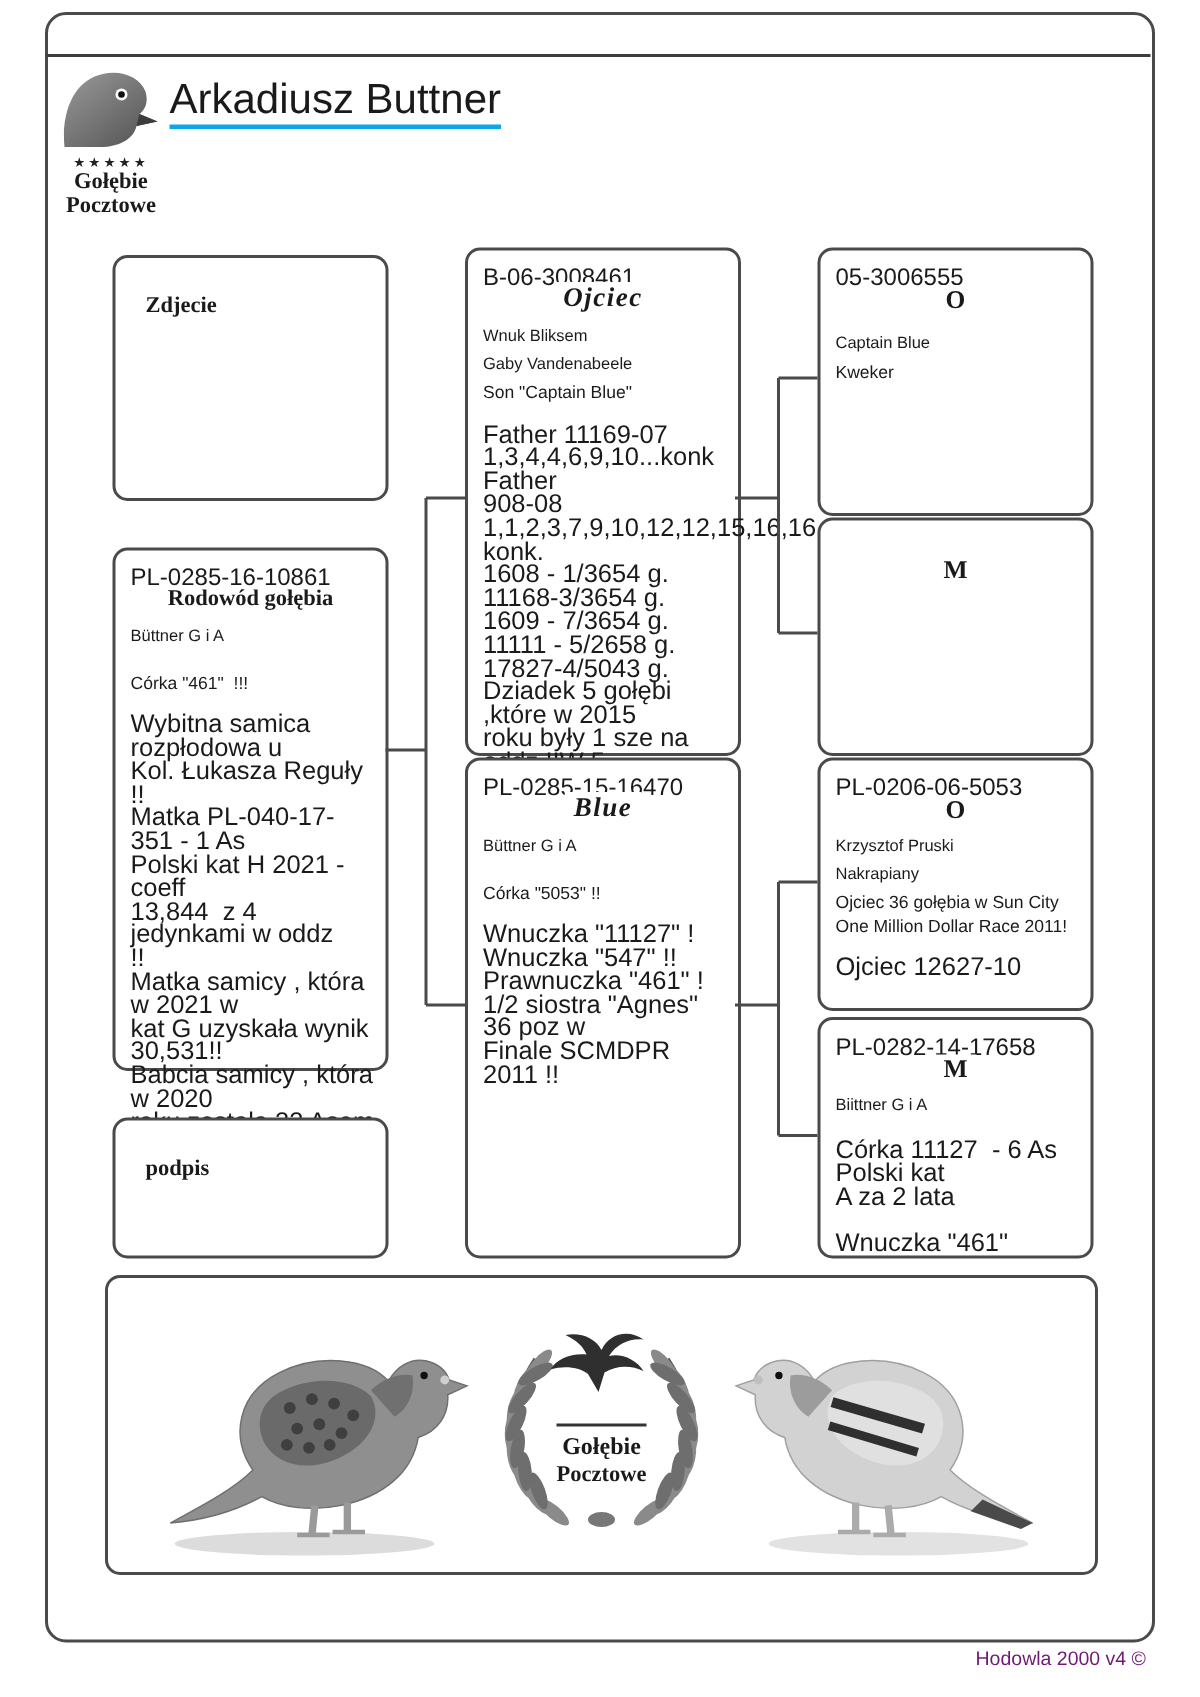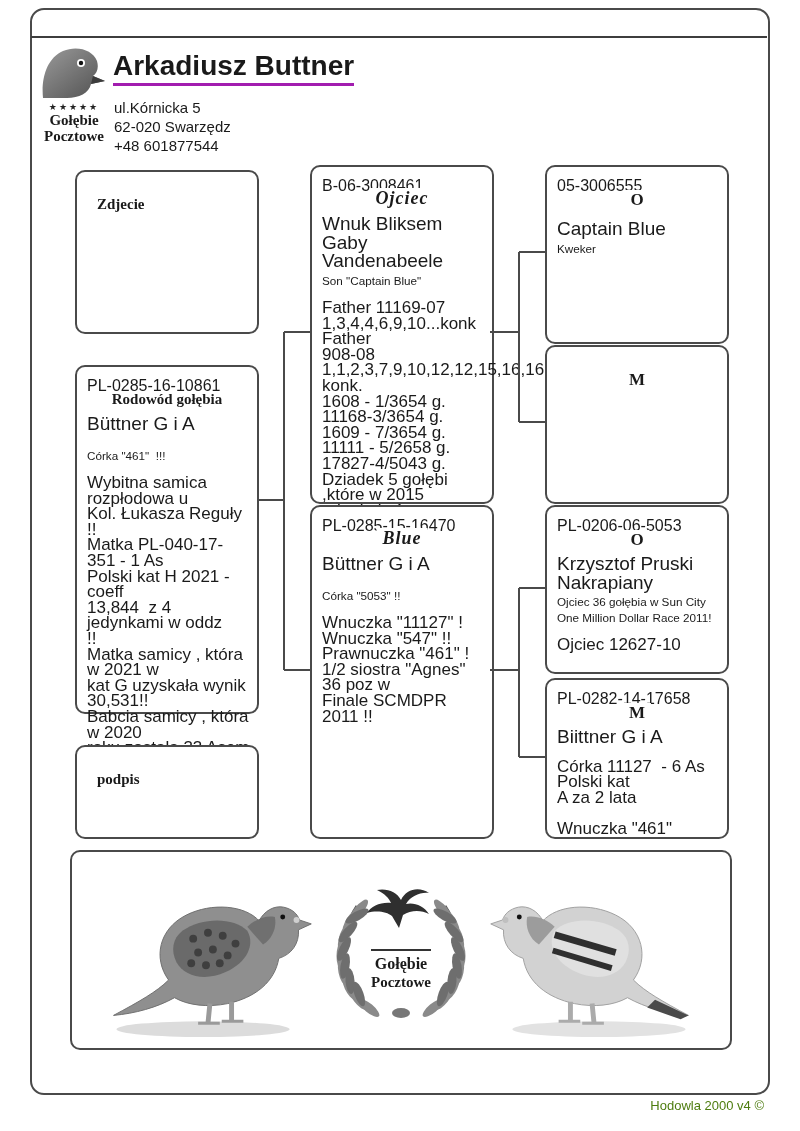--- a/index.html
+++ b/index.html
@@ -7,50 +7,50 @@
          font-family:"Liberation Sans",sans-serif;color:#1a1a1a;overflow:hidden;}
 
   .page-border{position:absolute;left:30px;top:8px;width:736px;height:1083px;
                border:2px solid #4a4a4a;border-radius:14px;}
   .top-rule{position:absolute;left:31px;top:36px;width:736px;height:0;border-top:2px solid #3d3d3d;}
 
   
   .logo{position:absolute;left:34px;top:46px;width:80px;text-align:center;line-height:1;}
   .logo .stars{font-size:9px;letter-spacing:2px;color:#222;margin-top:2px;}
   .logo .ltitle{font-family:"Liberation Serif",serif;font-weight:bold;font-size:15px;margin-top:1px;}
-  .brand-name{position:absolute;left:113px;top:50px;font-size:28px;font-weight:bold;
-              border-bottom:3px solid #a21caf;padding-bottom:1px;}
+  .brand-name{position:absolute;left:113px;top:50px;font-size:28px;font-weight:normal;
+              border-bottom:3px solid #0ea5e9;padding-bottom:1px;}
   .addr{position:absolute;left:114px;top:98px;font-size:15px;line-height:19px;}
 
   
   .pbox{position:absolute;border:2px solid #4a4a4a;border-radius:10px;background:#fff;}
   .inner{padding:10px 6px 0 10px;}
   .legend{position:absolute;top:-12px;left:50%;transform:translateX(-50%);
           background:#fff;padding:0 6px;font-family:"Liberation Serif",serif;
           font-weight:bold;font-size:15px;white-space:nowrap;margin-top:36px;}
   .legend.left-pos{left:14px;transform:none;}
   .legend.xl{font-size:18px;top:-15px;letter-spacing:1px;font-style:italic;}
   .legend.md{font-size:17px;top:-13px;}
 
   .ring{font-size:16px;margin-bottom:16px;}
-  .names{font-size:19px;line-height:18.5px;white-space:pre-wrap;margin-top:20px;}
+  .names{font-size:11px;line-height:18.5px;white-space:pre-wrap;margin-top:20px;}
   .sub{font-size:11.7px;line-height:15.6px;white-space:pre-wrap;margin-top:2px;}
   .sub.gap{margin-top:14px;}
   .details{font-size:17px;line-height:15.6px;white-space:pre-wrap;margin-top:12px;}
 
   .connectors{position:absolute;left:0;top:0;pointer-events:none;}
 
   
   .photo-strip{position:absolute;left:70px;top:850px;width:658px;height:196px;
                border:2px solid #4a4a4a;border-radius:10px;background:#fff;}
   .pigeon-left{position:absolute;left:26px;bottom:8px;}
   .pigeon-right{position:absolute;right:26px;bottom:8px;}
   .wreath{position:absolute;left:50%;top:18px;transform:translateX(-50%);}
 
-  .footer-text{position:absolute;right:36px;top:1098px;font-size:13px;color:#4d7c0f;}
+  .footer-text{position:absolute;right:36px;top:1098px;font-size:13px;color:#701a75;}
 </style>
 </head>
 <body>
 
 <div class="sheet">
 
   <div class="page-border"></div>
   <div class="top-rule"></div>
 
   <div class="logo">
@@ -65,25 +65,20 @@
       <circle cx="42" cy="17" r="4" fill="#fff"></circle>
       <circle cx="42" cy="17" r="2.2" fill="#111"></circle>
       <path d="M54 30 L66 35 L52 38 Z" fill="#3c3c3c"></path>
     </svg>
     <div class="stars">★★★★★</div>
     <div class="ltitle">Gołębie</div>
     <div class="ltitle">Pocztowe</div>
   </div>
 
   <div class="brand-name">Arkadiusz Buttner</div>
-  <div class="addr">
-    <div>ul.Kórnicka 5</div>
-    <div>62-020 Swarzędz</div>
-    <div>+48 601877544</div>
-  </div>
 
   <div class="pbox" style="left:75px;top:170px;width:180px;height:160px;">
     <span class="legend left-pos">Zdjecie</span>
   </div>
 
   <div class="pbox" style="left:75px;top:365px;width:180px;height:345px;">
     <span class="legend">Rodowód gołębia</span>
     <div class="inner">
       <div class="ring">PL-0285-16-10861</div>
       <div class="names">Büttner G i A</div>

